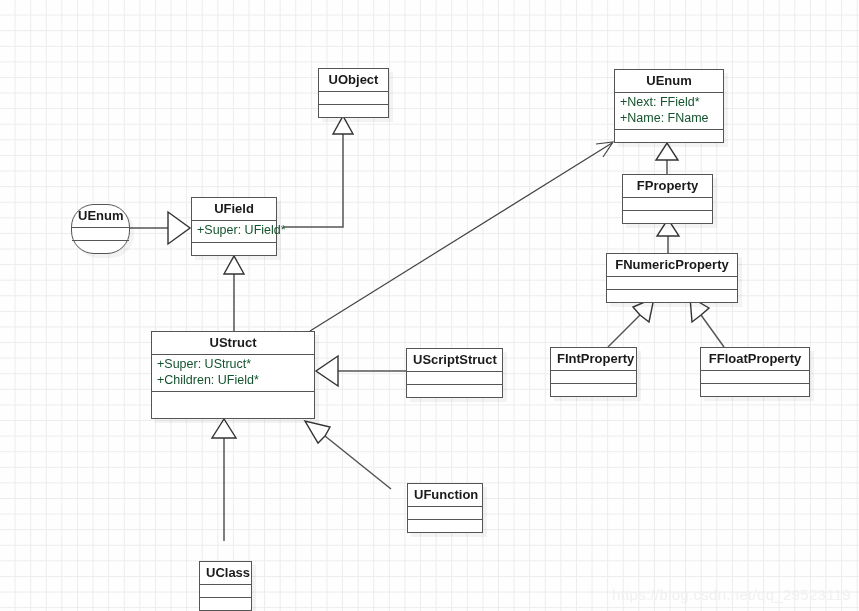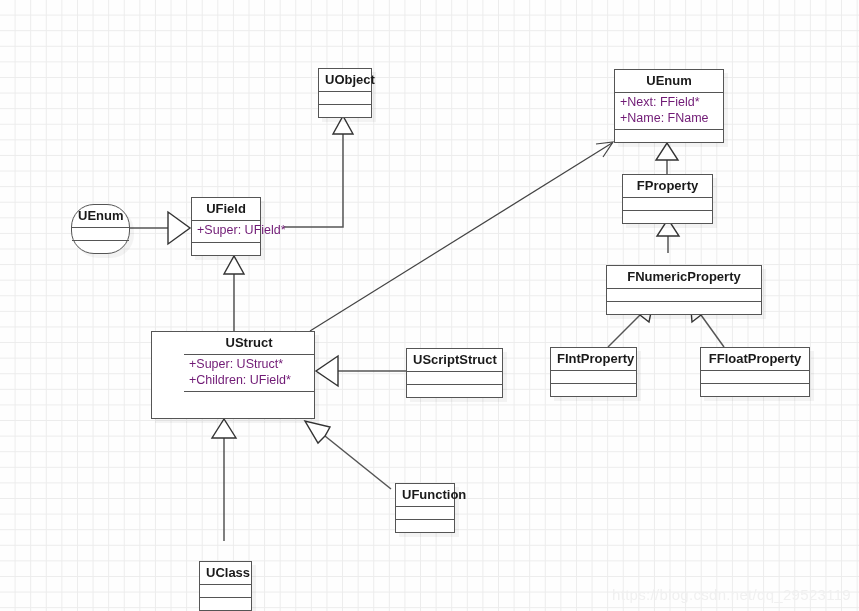--- a/index.html
+++ b/index.html
@@ -43,21 +43,21 @@
     color: #1a1a1a;
     padding: 3px 6px 4px 6px;
     line-height: 15px;
     white-space: nowrap;
   }
   .uml-sep {
     border-top: 1.6px solid #555555;
   }
   .uml-attrs {
     font-size: 12.5px;
-    color: #701a75;
+    color: #14532d;
     padding: 2px 5px 3px 5px;
     line-height: 15.5px;
     text-align: left;
   }
   .uml-attrs div { white-space: nowrap; }
   .uml-attrs.empty { height: 12px; padding: 0; }
   .uml-ops {
     height: 12px;
   }
   .watermark {
@@ -129,62 +129,62 @@
       <path d="M 640 315 L 633 307 L 654 298 L 649 322 Z" fill="#ffffff" stroke="#333333" stroke-width="1.4" stroke-linejoin="miter"></path>
     </g>
 
     <g>
       <path d="M 724 347 L 701 315" fill="none" stroke="#555555" stroke-width="1.5"></path>
       <path d="M 701 315 L 709 308 L 690 297 L 692 322 Z" fill="#ffffff" stroke="#333333" stroke-width="1.4" stroke-linejoin="miter"></path>
     </g>
 
   </svg>
 
-  <div class="uml-class" id="box-uobject" style="left: 318px; top: 68px; width: 54px; min-height: 47px;">
+  <div class="uml-class" id="box-uobject" style="left: 318px; top: 68px; width: 71px; min-height: 47px;">
     <div class="uml-name">UObject</div>
     <div class="uml-sep uml-attrs empty"></div>
     <div class="uml-sep uml-ops"></div>
   </div>
 
   <div class="uml-class" id="box-ffield" style="left: 614px; top: 69px; width: 110px; min-height: 74px;">
     <div class="uml-name">UEnum</div>
     <div class="uml-sep uml-attrs">
       <div>+Next: FField*</div>
       <div>+Name: FName</div>
     </div>
     <div class="uml-sep uml-ops"></div>
   </div>
 
   <div class="uml-class" id="box-uenum" style="left: 71px; top: 204px; width: 59px; min-height: 46px; border-radius: 23px;">
     <div class="uml-name">UEnum</div>
     <div class="uml-sep uml-attrs empty"></div>
     <div class="uml-sep uml-ops"></div>
   </div>
 
-  <div class="uml-class" id="box-ufield" style="left: 191px; top: 197px; width: 70px; min-height: 59px;">
+  <div class="uml-class" id="box-ufield" style="left: 191px; top: 197px; width: 86px; min-height: 59px;">
     <div class="uml-name">UField</div>
     <div class="uml-sep uml-attrs">
       <div>+Super: UField*</div>
     </div>
     <div class="uml-sep uml-ops"></div>
   </div>
 
   <div class="uml-class" id="box-fproperty" style="left: 622px; top: 174px; width: 91px; min-height: 45px;">
     <div class="uml-name">FProperty</div>
     <div class="uml-sep uml-attrs empty"></div>
     <div class="uml-sep uml-ops"></div>
   </div>
 
-  <div class="uml-class" id="box-fnumericproperty" style="left: 606px; top: 253px; width: 156px; min-height: 45px; margin-top: 12px;">
+  <div class="uml-class" id="box-fnumericproperty" style="left: 606px; top: 253px; width: 132px; min-height: 45px;">
     <div class="uml-name">FNumericProperty</div>
     <div class="uml-sep uml-attrs empty"></div>
     <div class="uml-sep uml-ops"></div>
   </div>
 
-  <div class="uml-class" id="box-ustruct" style="left: 151px; top: 331px; width: 164px; min-height: 88px; padding-left: 32px;">
+  <div class="uml-class" id="box-ustruct" style="left: 151px; top: 331px; width: 164px; min-height: 88px;">
     <div class="uml-name">UStruct</div>
     <div class="uml-sep uml-attrs">
       <div>+Super: UStruct*</div>
       <div>+Children: UField*</div>
     </div>
     <div class="uml-sep uml-ops"></div>
   </div>
 
   <div class="uml-class" id="box-uscriptstruct" style="left: 406px; top: 348px; width: 97px; min-height: 45px;">
     <div class="uml-name">UScriptStruct</div>
@@ -197,21 +197,21 @@
     <div class="uml-sep uml-attrs empty"></div>
     <div class="uml-sep uml-ops"></div>
   </div>
 
   <div class="uml-class" id="box-ffloatproperty" style="left: 684px; top: 347px; width: 110px; min-height: 46px; margin-left: 16px;">
     <div class="uml-name">FFloatProperty</div>
     <div class="uml-sep uml-attrs empty"></div>
     <div class="uml-sep uml-ops"></div>
   </div>
 
-  <div class="uml-class" id="box-ufunction" style="left: 395px; top: 483px; width: 60px; min-height: 45px;">
+  <div class="uml-class" id="box-ufunction" style="left: 407px; top: 483px; width: 76px; min-height: 45px;">
     <div class="uml-name">UFunction</div>
     <div class="uml-sep uml-attrs empty"></div>
     <div class="uml-sep uml-ops"></div>
   </div>
 
   <div class="uml-class" id="box-uclass" style="left: 199px; top: 541px; width: 53px; min-height: 44px; margin-top: 20px;">
     <div class="uml-name">UClass</div>
     <div class="uml-sep uml-attrs empty"></div>
     <div class="uml-sep uml-ops"></div>
   </div>

